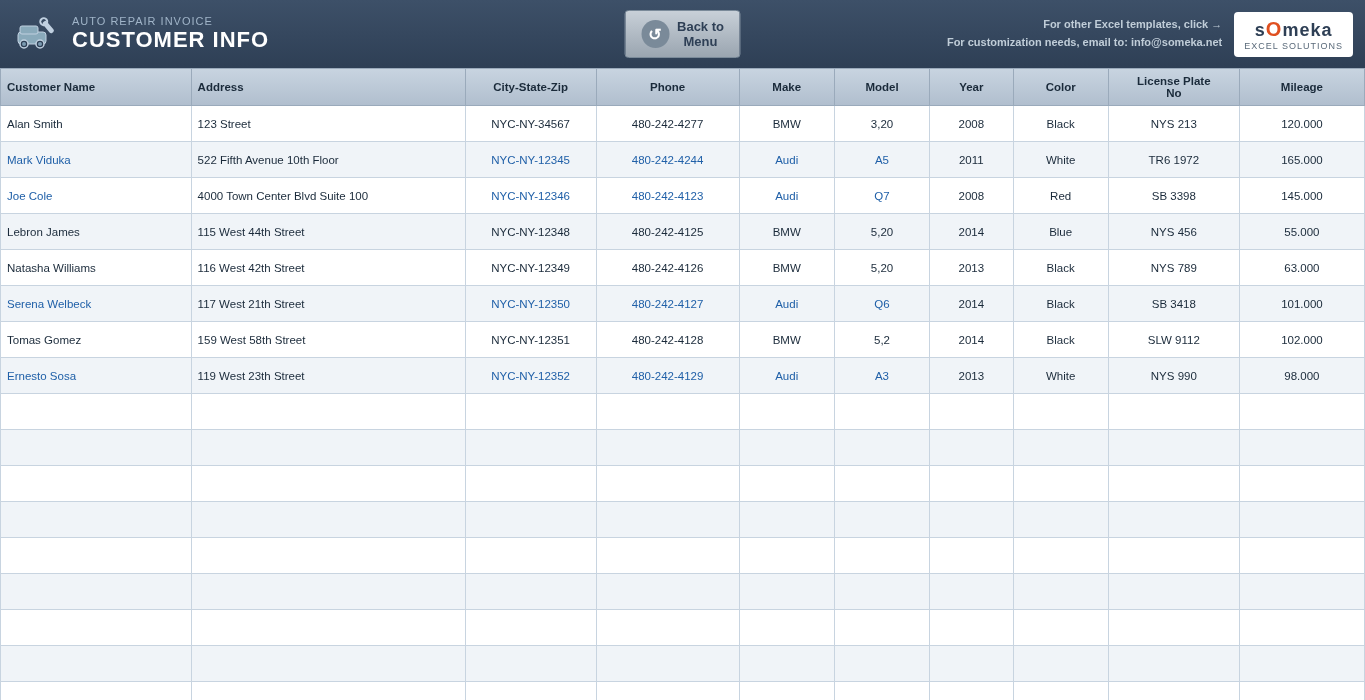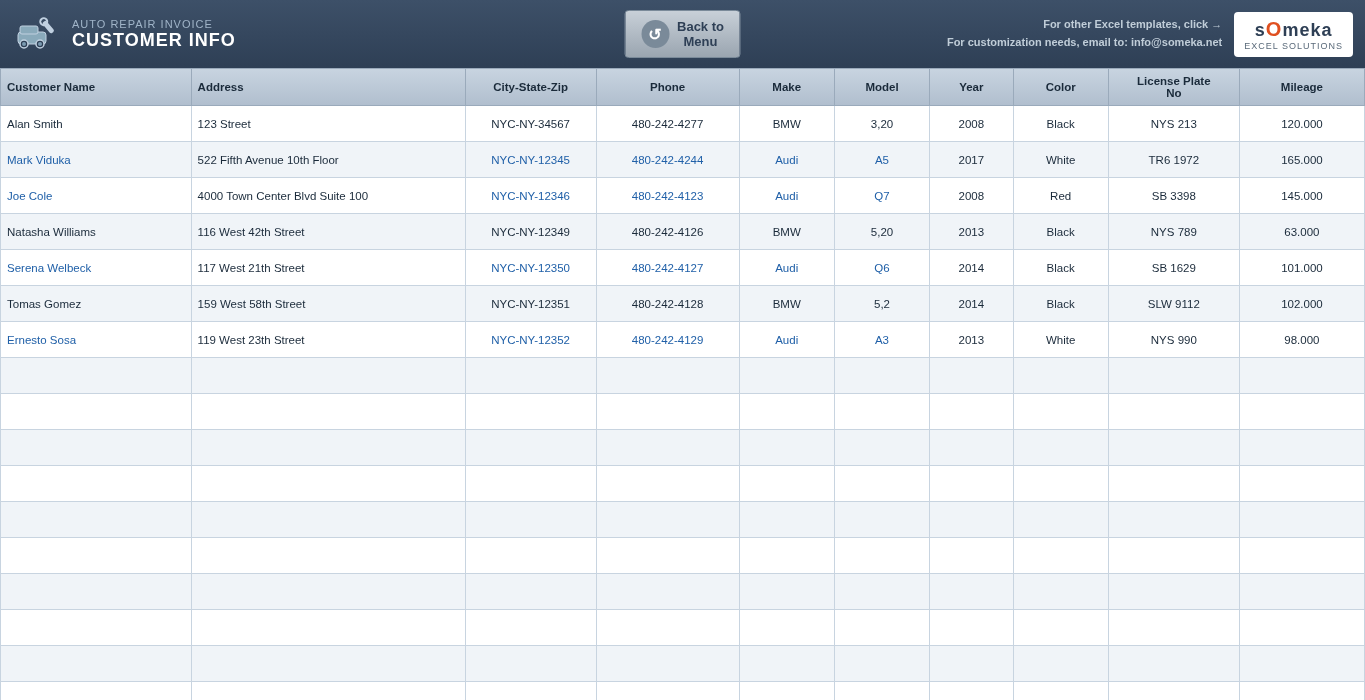--- a/index.html
+++ b/index.html
@@ -32,21 +32,21 @@
     }
     .header-subtitle {
       color: #a0b4c8;
       font-size: 11px;
       font-weight: normal;
       letter-spacing: 1px;
       text-transform: uppercase;
     }
     .header-title {
       color: #ffffff;
-      font-size: 18px;
+      font-size: 22px;
       font-weight: bold;
       letter-spacing: 1px;
       text-transform: uppercase;
     }
     .header-center {
       position: absolute;
       left: 50%;
       transform: translateX(-50%);
     }
     .back-btn {
@@ -281,59 +281,71 @@
     <td>NYS 213</td>
     <td>120.000</td>
   </tr>
         <tr>
     <td><span class="link-cell">Mark Viduka</span></td>
     <td>522 Fifth Avenue 10th Floor</td>
     <td><span class="link-cell">NYC-NY-12345</span></td>
     <td><span class="link-cell">480-242-4244</span></td>
     <td><span class="link-cell">Audi</span></td>
     <td><span class="link-cell">A5</span></td>
-    <td>2017</td>
+    <td>2011</td>
     <td>White</td>
     <td>TR6 1972</td>
     <td>165.000</td>
   </tr>
         <tr>
     <td><span class="link-cell">Joe Cole</span></td>
     <td>4000 Town Center Blvd Suite 100</td>
     <td><span class="link-cell">NYC-NY-12346</span></td>
     <td><span class="link-cell">480-242-4123</span></td>
     <td><span class="link-cell">Audi</span></td>
     <td><span class="link-cell">Q7</span></td>
     <td>2008</td>
     <td>Red</td>
     <td>SB 3398</td>
     <td>145.000</td>
   </tr>
         <tr>
+    <td>Lebron James</td>
+    <td>115 West 44th Street</td>
+    <td>NYC-NY-12348</td>
+    <td>480-242-4125</td>
+    <td>BMW</td>
+    <td>5,20</td>
+    <td>2014</td>
+    <td>Blue</td>
+    <td>NYS 456</td>
+    <td>55.000</td>
+  </tr>
+        <tr>
     <td>Natasha Williams</td>
     <td>116 West 42th Street</td>
     <td>NYC-NY-12349</td>
     <td>480-242-4126</td>
     <td>BMW</td>
     <td>5,20</td>
     <td>2013</td>
     <td>Black</td>
     <td>NYS 789</td>
     <td>63.000</td>
   </tr>
         <tr>
     <td><span class="link-cell">Serena Welbeck</span></td>
     <td>117 West 21th Street</td>
     <td><span class="link-cell">NYC-NY-12350</span></td>
     <td><span class="link-cell">480-242-4127</span></td>
     <td><span class="link-cell">Audi</span></td>
     <td><span class="link-cell">Q6</span></td>
     <td>2014</td>
     <td>Black</td>
-    <td>SB 1629</td>
+    <td>SB 3418</td>
     <td>101.000</td>
   </tr>
         <tr>
     <td>Tomas Gomez</td>
     <td>159 West 58th Street</td>
     <td>NYC-NY-12351</td>
     <td>480-242-4128</td>
     <td>BMW</td>
     <td>5,2</td>
     <td>2014</td>

